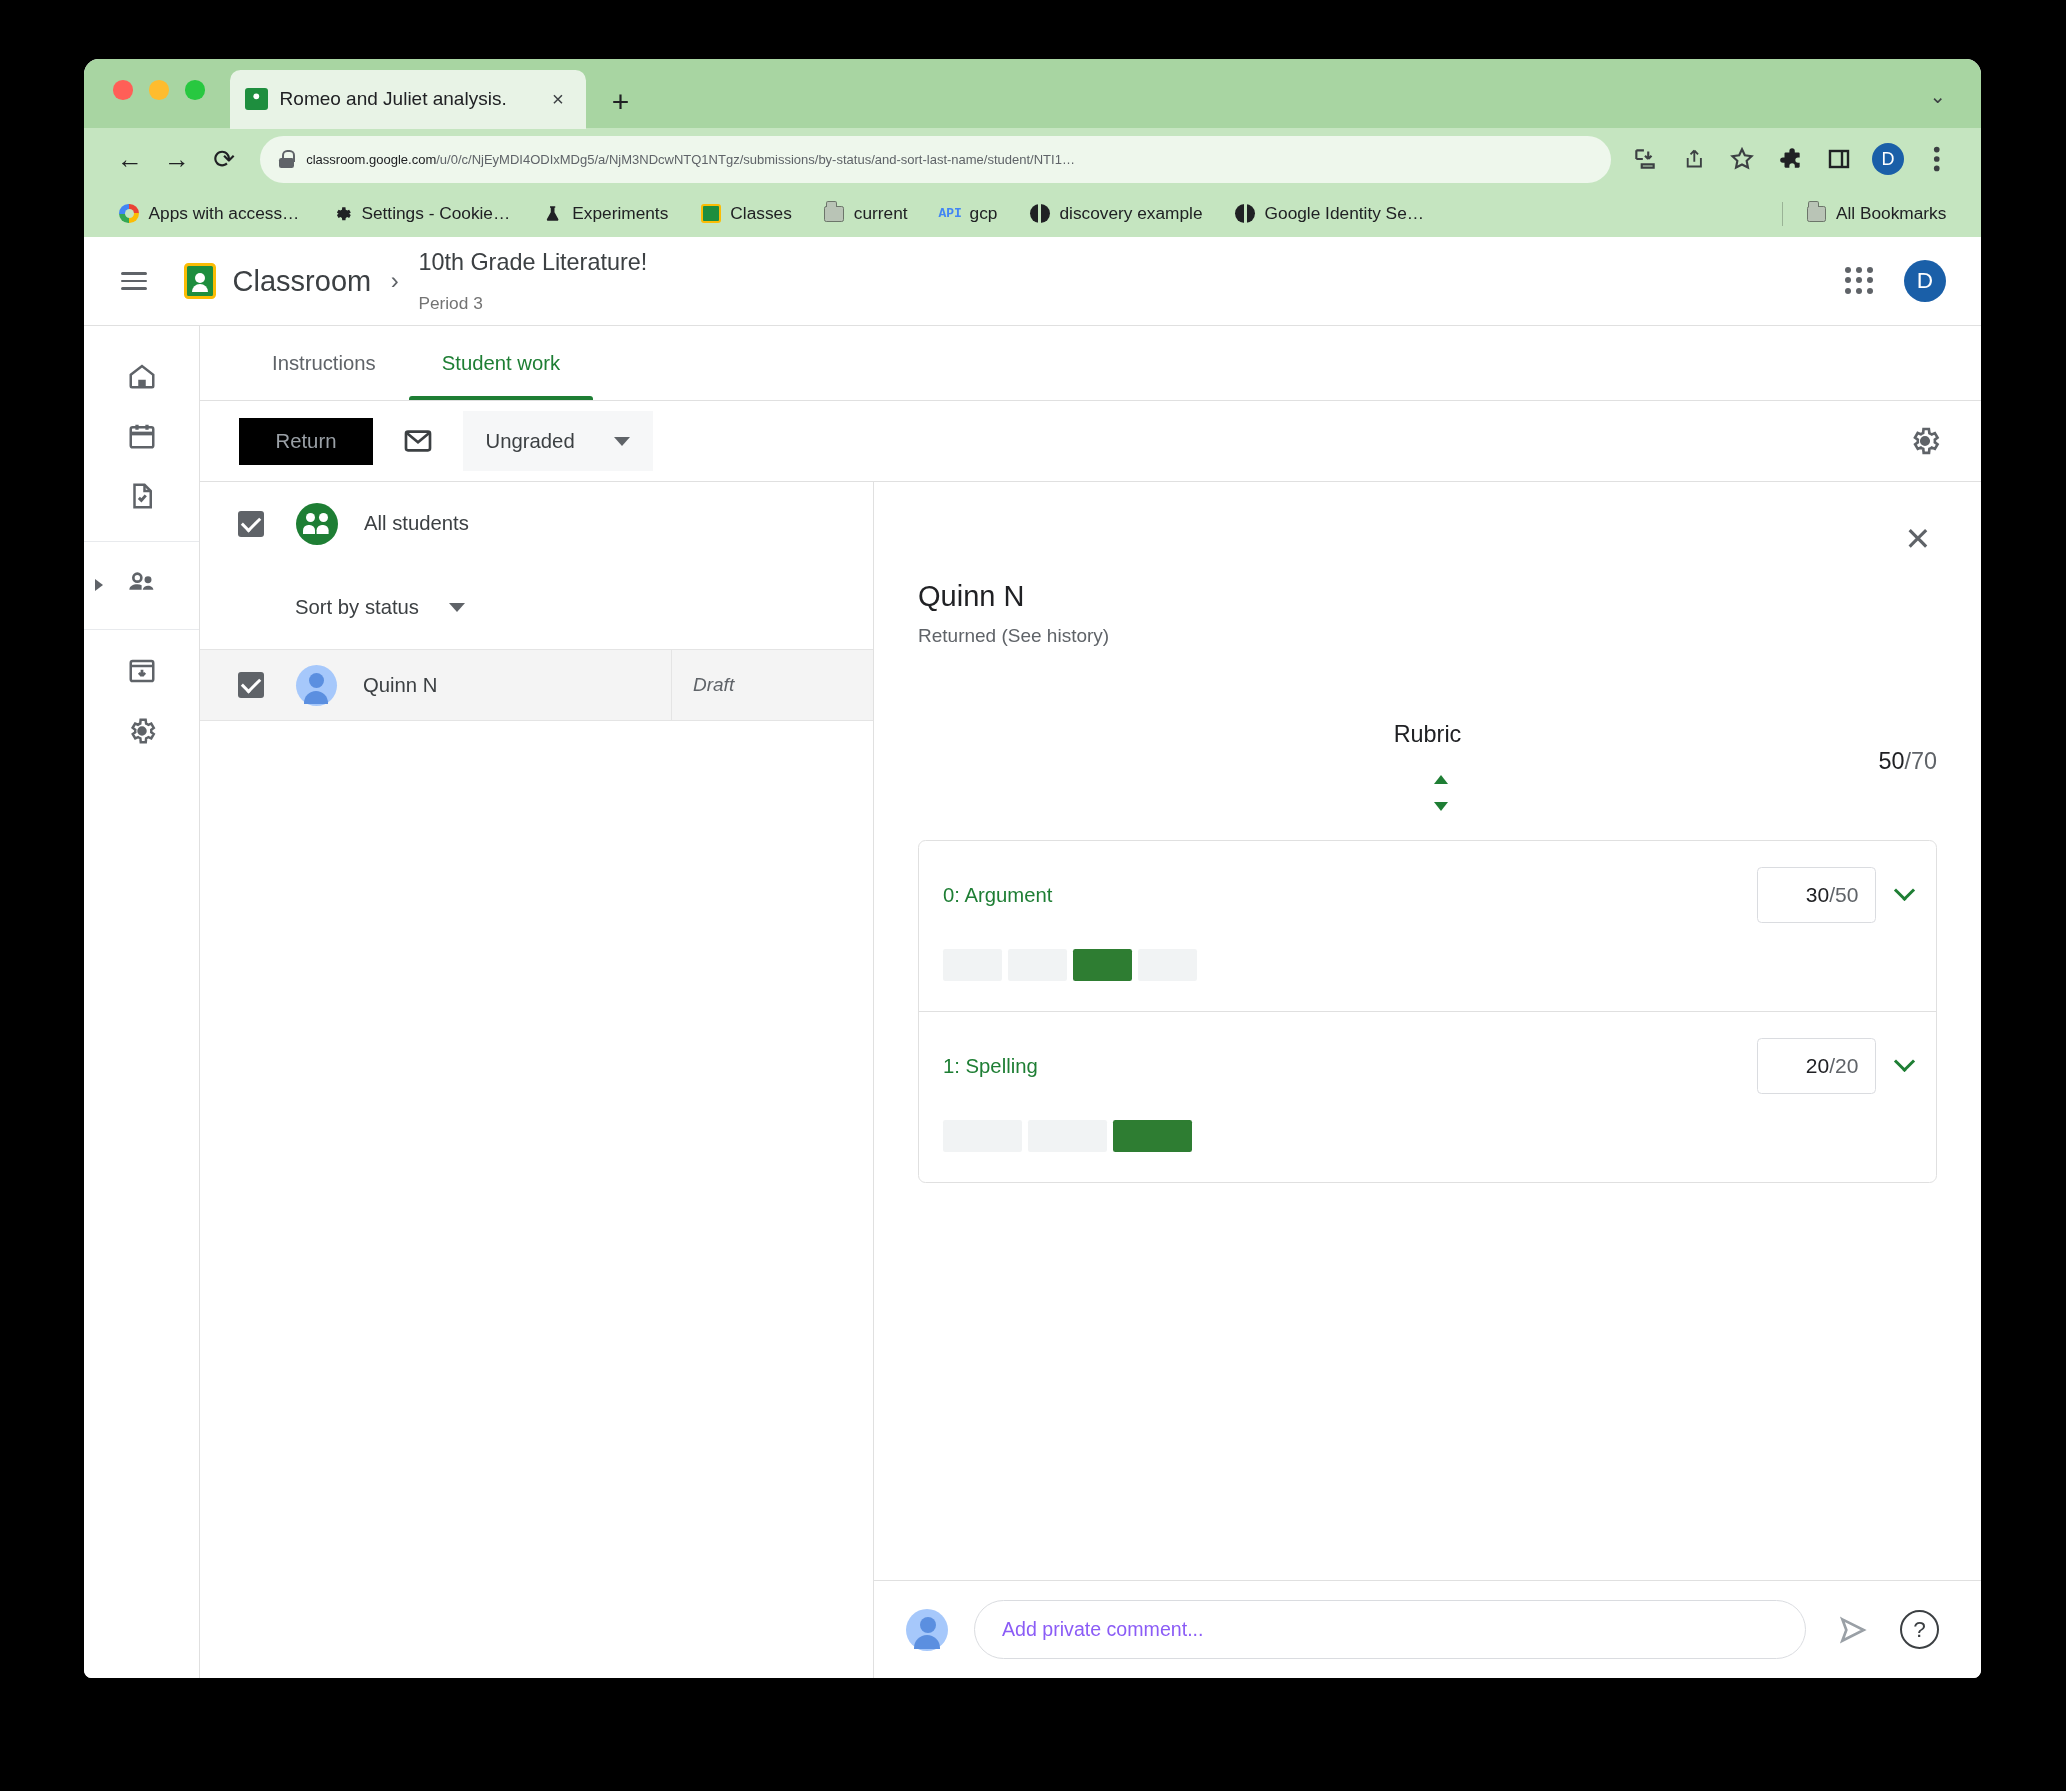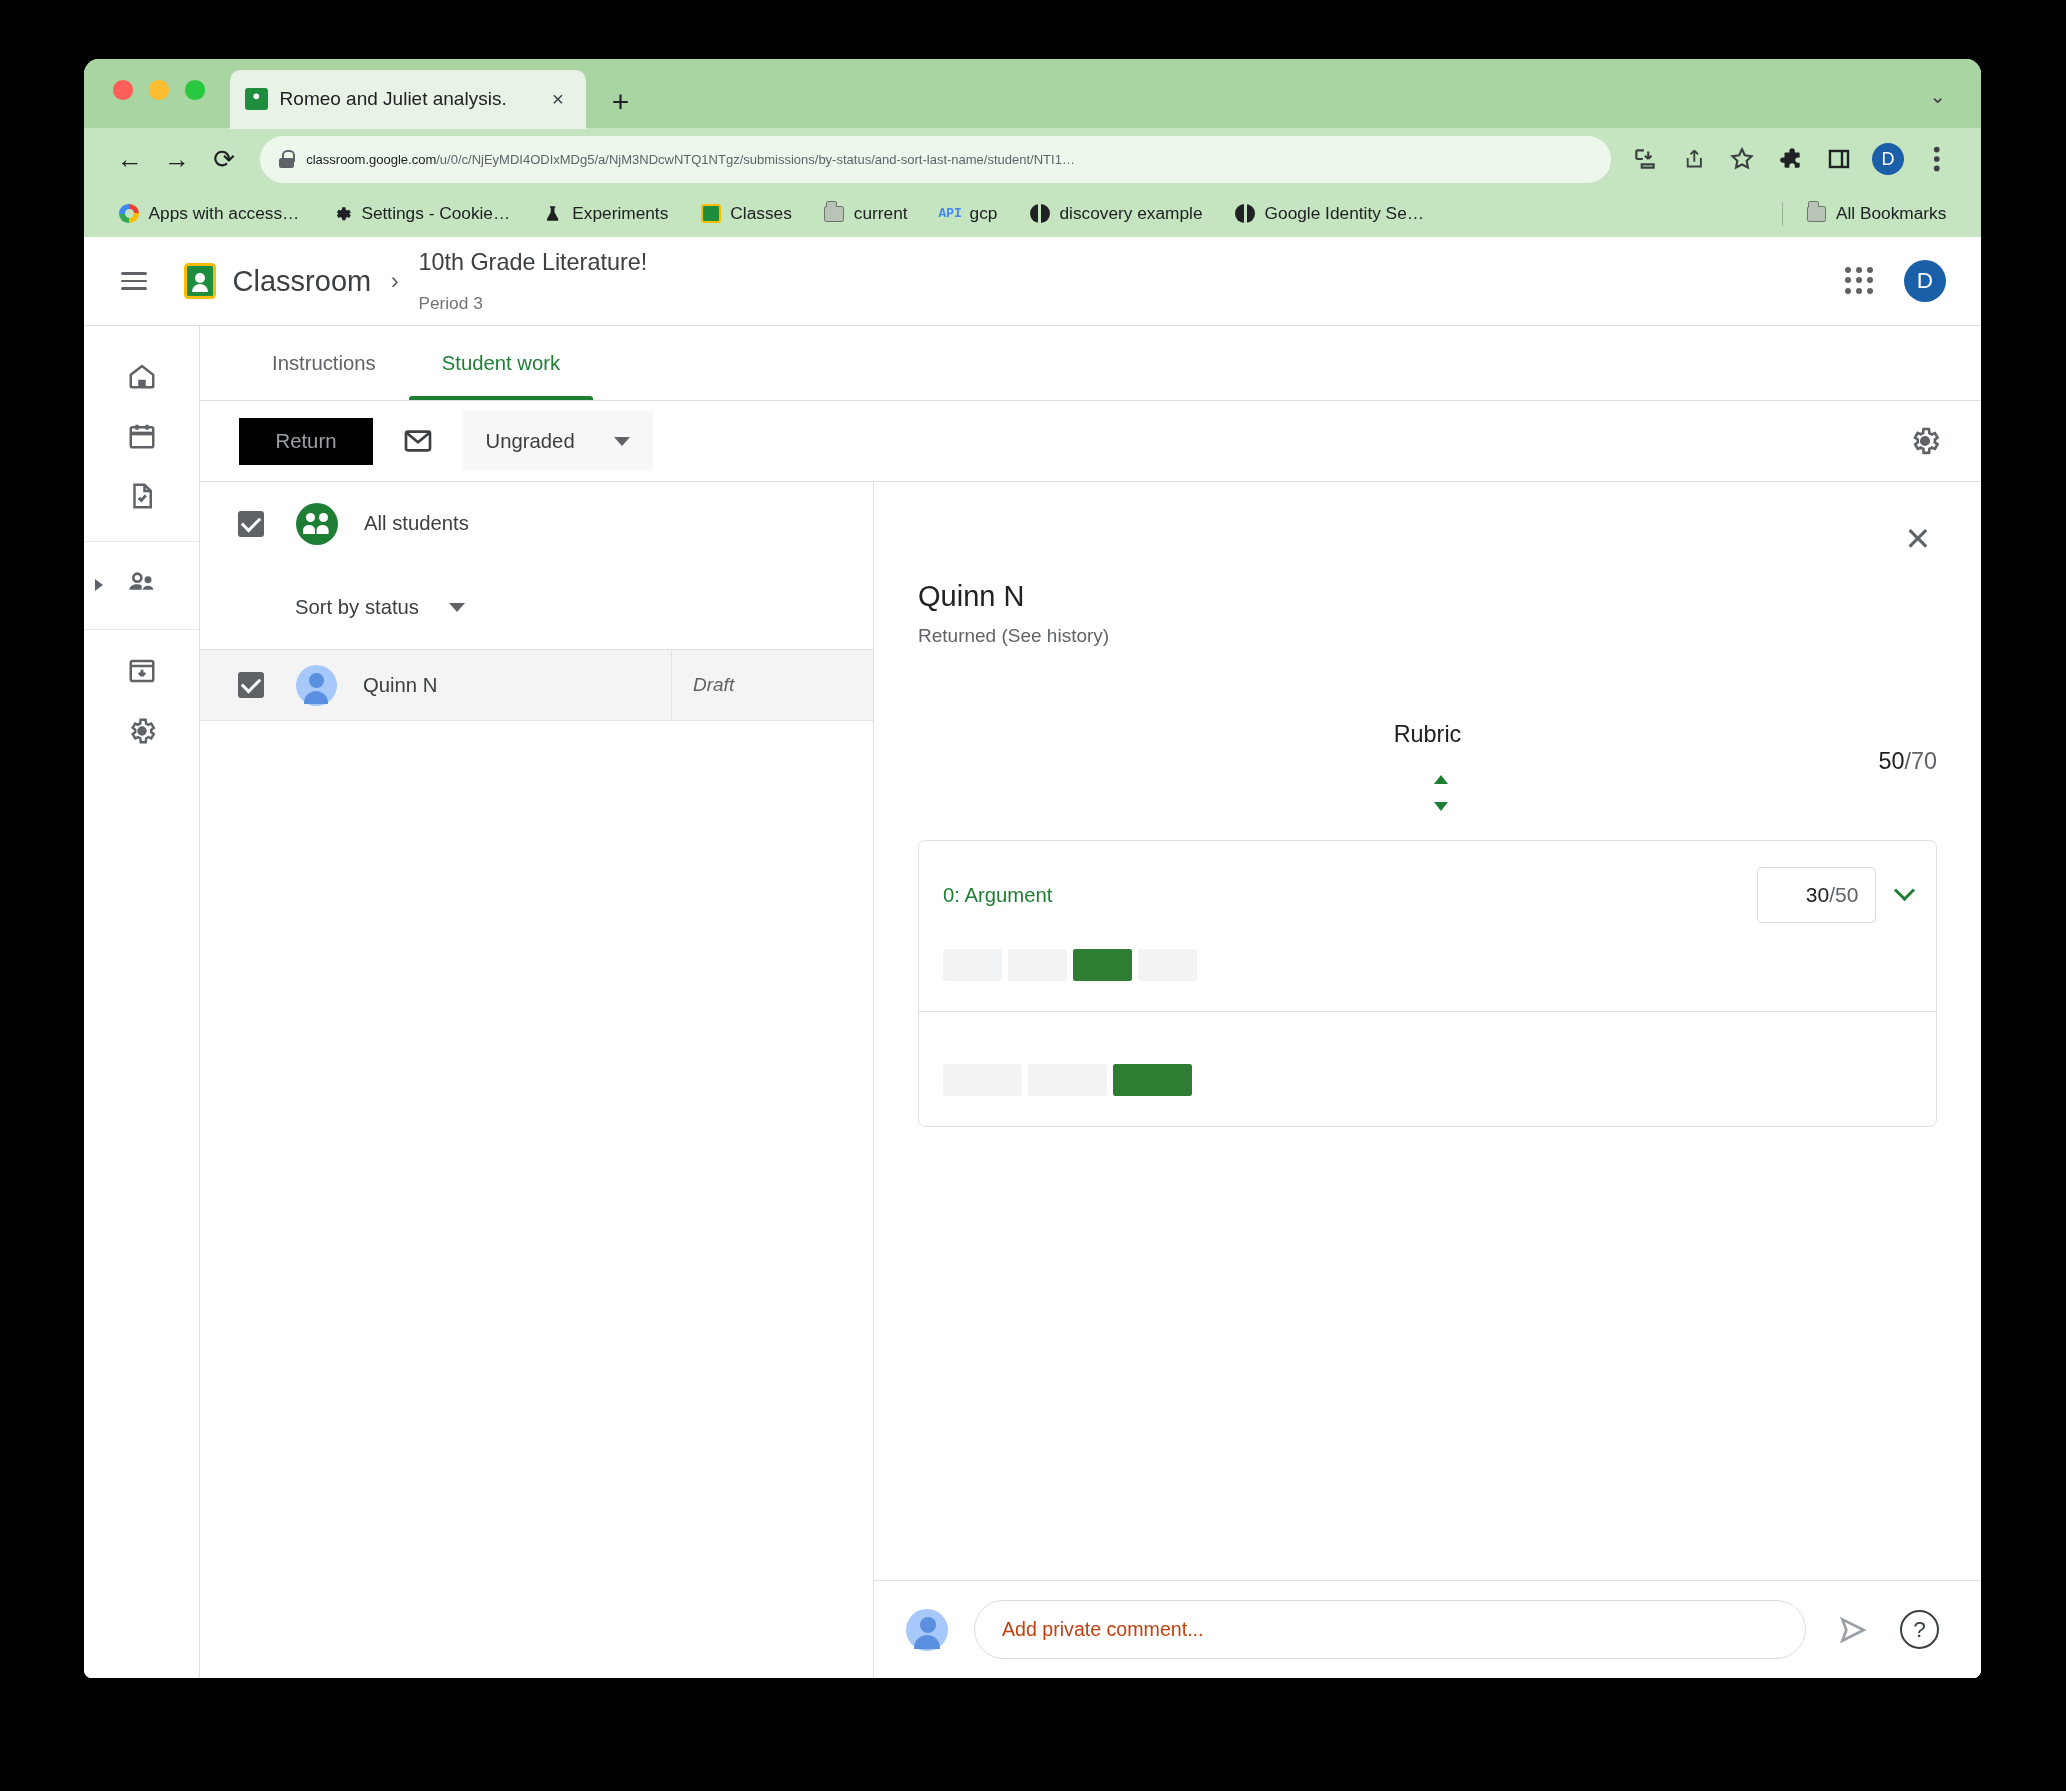--- a/index.html
+++ b/index.html
@@ -458,21 +458,21 @@
     content:"";position:absolute;left:13.6px;top:8.3px;width:16px;height:16px;border-radius:50%;background:#5b8fe0;
   }
   .cm-avatar::after{
     content:"";position:absolute;left:8.3px;top:26px;width:26px;height:14.3px;border-radius:13px 13px 0 0;background:#5b8fe0;
   }
   .cm-input {
     flex:1; height: 59px;
     border: 0.8px solid #dadce0; border-radius: 30px;
     display:flex;align-items:center;
     padding: 0 27px;
-    font-size: 19.6px; color:#c2410c;
+    font-size: 19.6px; color:#8b5cf6;
     min-width:0;
   }
   .send-ic { width: 42px;height:42px;display:flex;align-items:center;justify-content:center;color:#9aa0a6;flex:none;}
   .help-ic {
     width: 39px;height:39px;border-radius:50%;border:2.3px solid #3c4043;
     display:flex;align-items:center;justify-content:center;
     font-size: 22.6px; color:#3c4043; flex:none;
   }
 </style>
 </head>
@@ -785,20 +785,30 @@
                   </div>
                   <div class="seg-track">
                     <span class="seg" style="width:59px"></span>
                     <span class="seg" style="width:59px"></span>
                     <span class="seg on" style="width:59px"></span>
                     <span class="seg" style="width:59px"></span>
                   </div>
                 </div>
 
                 <div class="crit">
+                  <div class="crit-top">
+                    <span class="crit-name">1: Spelling</span>
+                    <span class="crit-right">
+                      <span class="crit-pts">
+                          <b>20</b>
+                          <span>/20</span>
+                        </span>
+                      <span class="chev"></span>
+                    </span>
+                  </div>
                   <div class="seg-track">
                     <span class="seg" style="width:79px"></span>
                     <span class="seg" style="width:79px"></span>
                     <span class="seg on" style="width:79px"></span>
                   </div>
                 </div>
 
               </div>
             </div>
 

